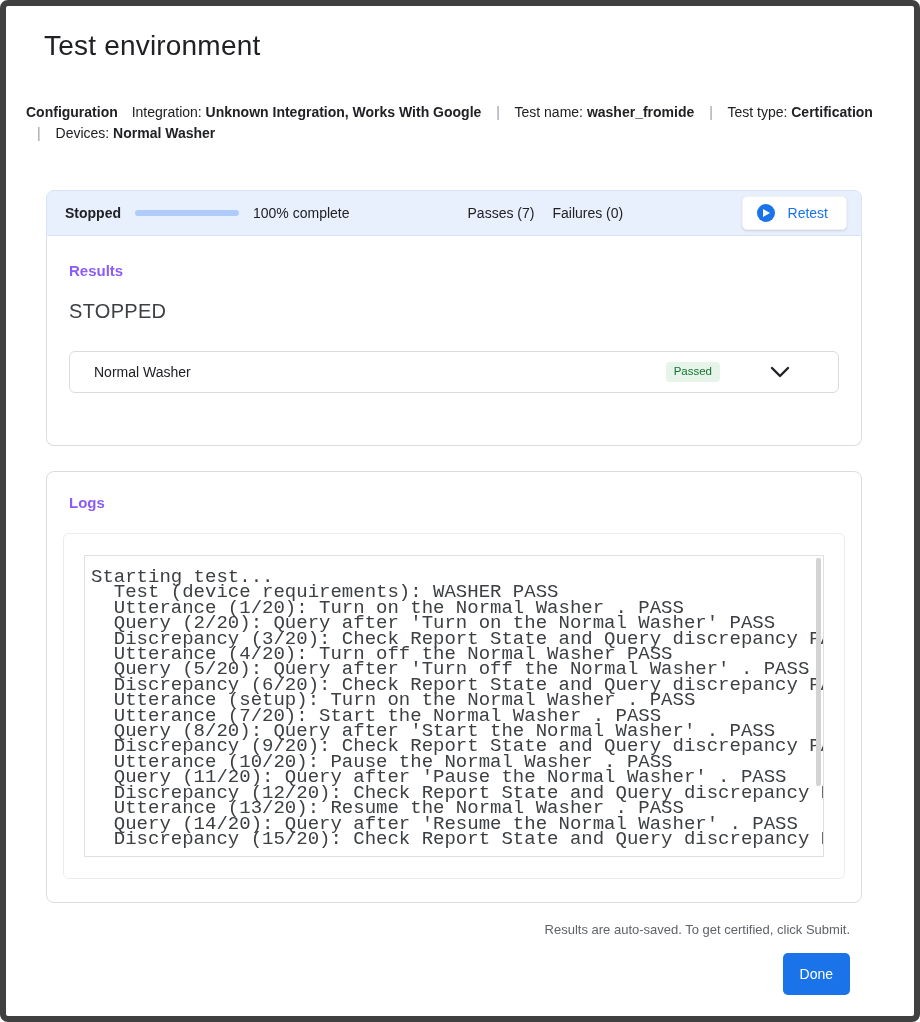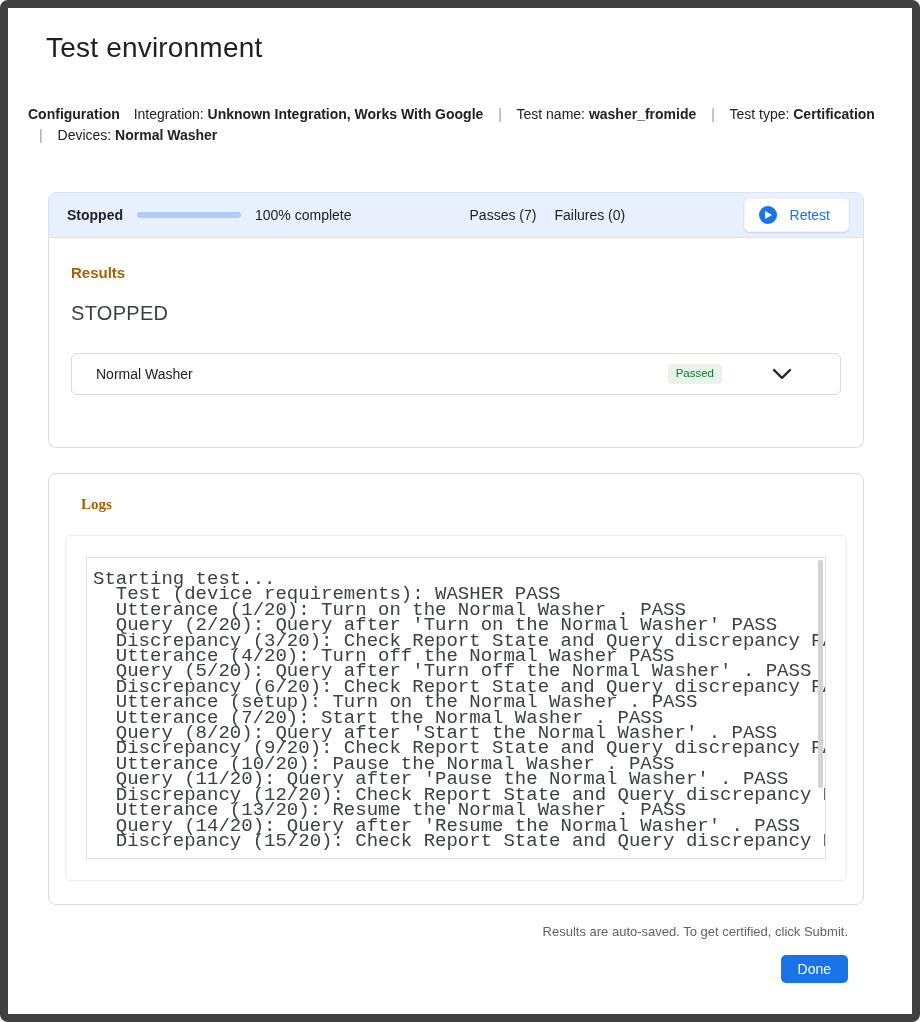--- a/index.html
+++ b/index.html
@@ -4,21 +4,21 @@
 <style>
   * { margin:0; padding:0; box-sizing:border-box; }
   html,body { background:#fff; }
   body {
     width:920px; height:1022px;
     font-family:"Liberation Sans","DejaVu Sans",sans-serif;
     color:#202124;
   }
   .frame {
     width:920px; height:1022px;
-    border:8px solid #404040; border-radius:8px;
+    border:6px solid #404040; border-radius:8px;
     background:#fff; overflow:hidden; position:relative;
   }
   
   .page-title {
     position:absolute; left:38px; top:24px;
     font-size:28px; font-weight:400; color:#202124; letter-spacing:.2px;
   }
   .config-line {
     position:absolute; left:20px; top:96px; width:848px;
     font-size:14px; line-height:21px; color:#202124;
@@ -60,41 +60,41 @@
     content:""; display:block; margin-left:2px;
     border-style:solid; border-width:4px 0 4px 7px;
     border-color:transparent transparent transparent #fff;
   }
   
   .results-card {
     position:absolute; left:40px; top:230px; width:816px; height:210px;
     background:#fff; border:1px solid #dadce0; border-top:none;
     border-radius:0 0 8px 8px; padding:26px 22px 24px 22px;
   }
-  .section-heading { font-size:15px; font-weight:700; color:#a16207; }
+  .section-heading { font-size:15px; font-weight:700; color:#8b5cf6; }
   .stopped-text { font-size:20px; font-weight:400; color:#3c4043; margin-top:21px; letter-spacing:.3px; }
   .review-text { font-size:14px; color:#202124; margin-top:20px; }
   .device-row {
     margin-top:28px; height:42px; border:1px solid #dadce0; border-radius:6px;
     display:flex; align-items:center; padding:0 48px 0 24px; cursor:pointer;
     background:#fff;
   }
   .device-name { font-size:14px; color:#202124; flex:1; }
   .badge {
     font-size:11.5px; padding:4px 8px; border-radius:4px; line-height:1;
     background:#e6f4ea; color:#137333; flex:none;
   }
   .chevron { margin-left:50px; flex:none; display:flex; align-items:center; }
   
   .logs-card {
     position:absolute; left:40px; top:465px; width:816px; height:432px;
     border:1px solid #dadce0; border-radius:8px; background:#fff;
     padding:22px 16px 24px 16px;
   }
-  .logs-card .section-heading { margin-left:16px;font-family:Liberation Serif, serif; }
+  .logs-card .section-heading { margin-left:6px; }
   .logs-inner {
     margin-top:22px; height:346px;
     border:1px solid #ececec; border-radius:6px;
     padding:21px 20px 23px 20px; background:#fff;
   }
   .logs-scroll {
     position:relative; height:302px; border:1px solid #e0e0e0;
     background:#fff; overflow:hidden;
   }
   .logs-scroll pre {
@@ -107,21 +107,21 @@
     background:#d3d3d3; border-radius:2px;
   }
   
   .footer-note {
     position:absolute; right:64px; top:916px;
     font-size:13px; color:#5f6368;
   }
   .done-btn {
     position:absolute; right:64px; top:947px;
     background:#1a73e8; color:#fff; border:none; border-radius:5px;
-    height:28px; padding:4px 17px; font-size:14px; font-weight:500;
+    height:42px; padding:4px 17px; font-size:14px; font-weight:500;
     font-family:inherit; cursor:pointer;
   }
 </style>
 </head>
 <body>
 
 <div class="frame">
 
   <h1 class="page-title">Test environment</h1>
 

